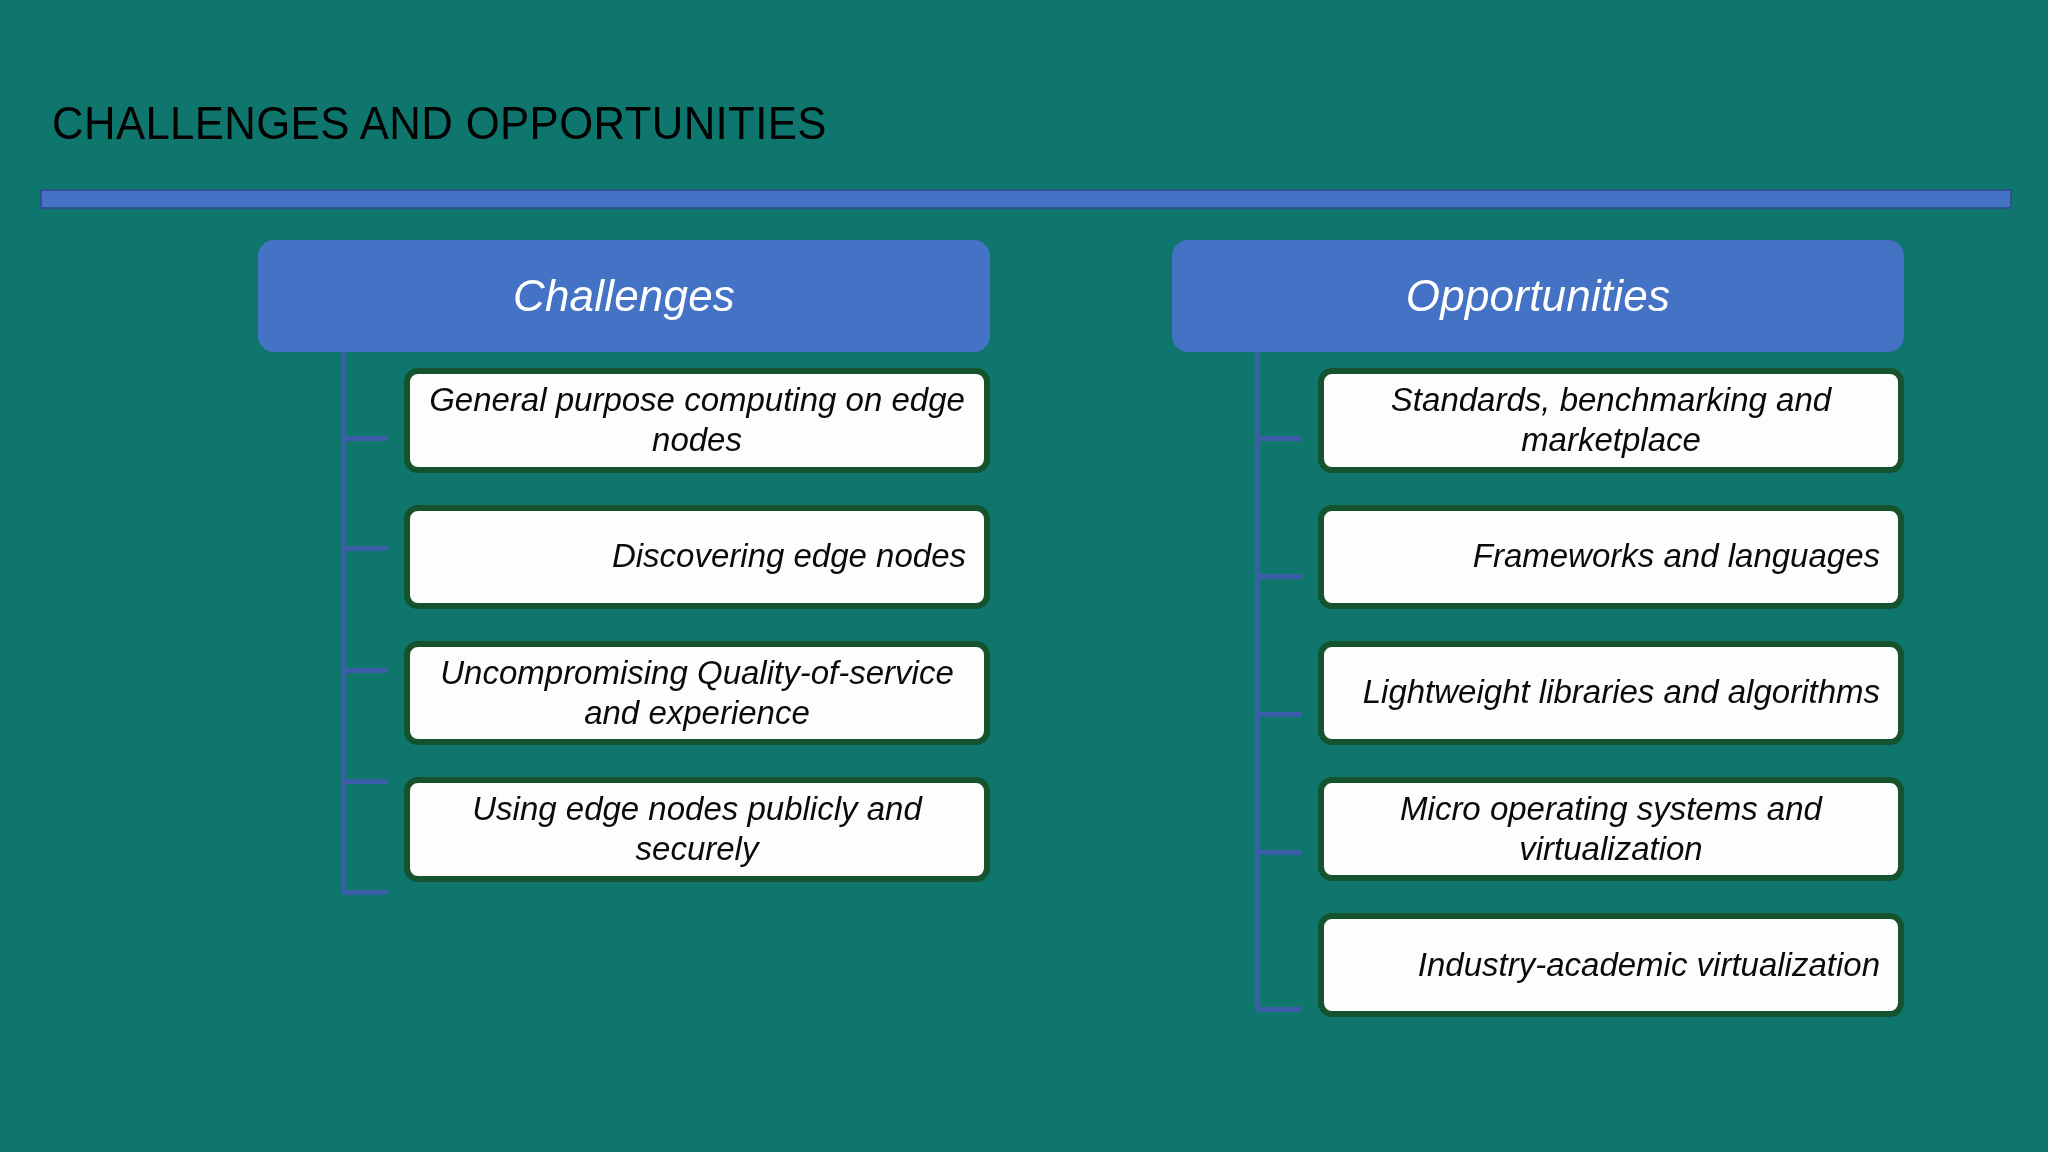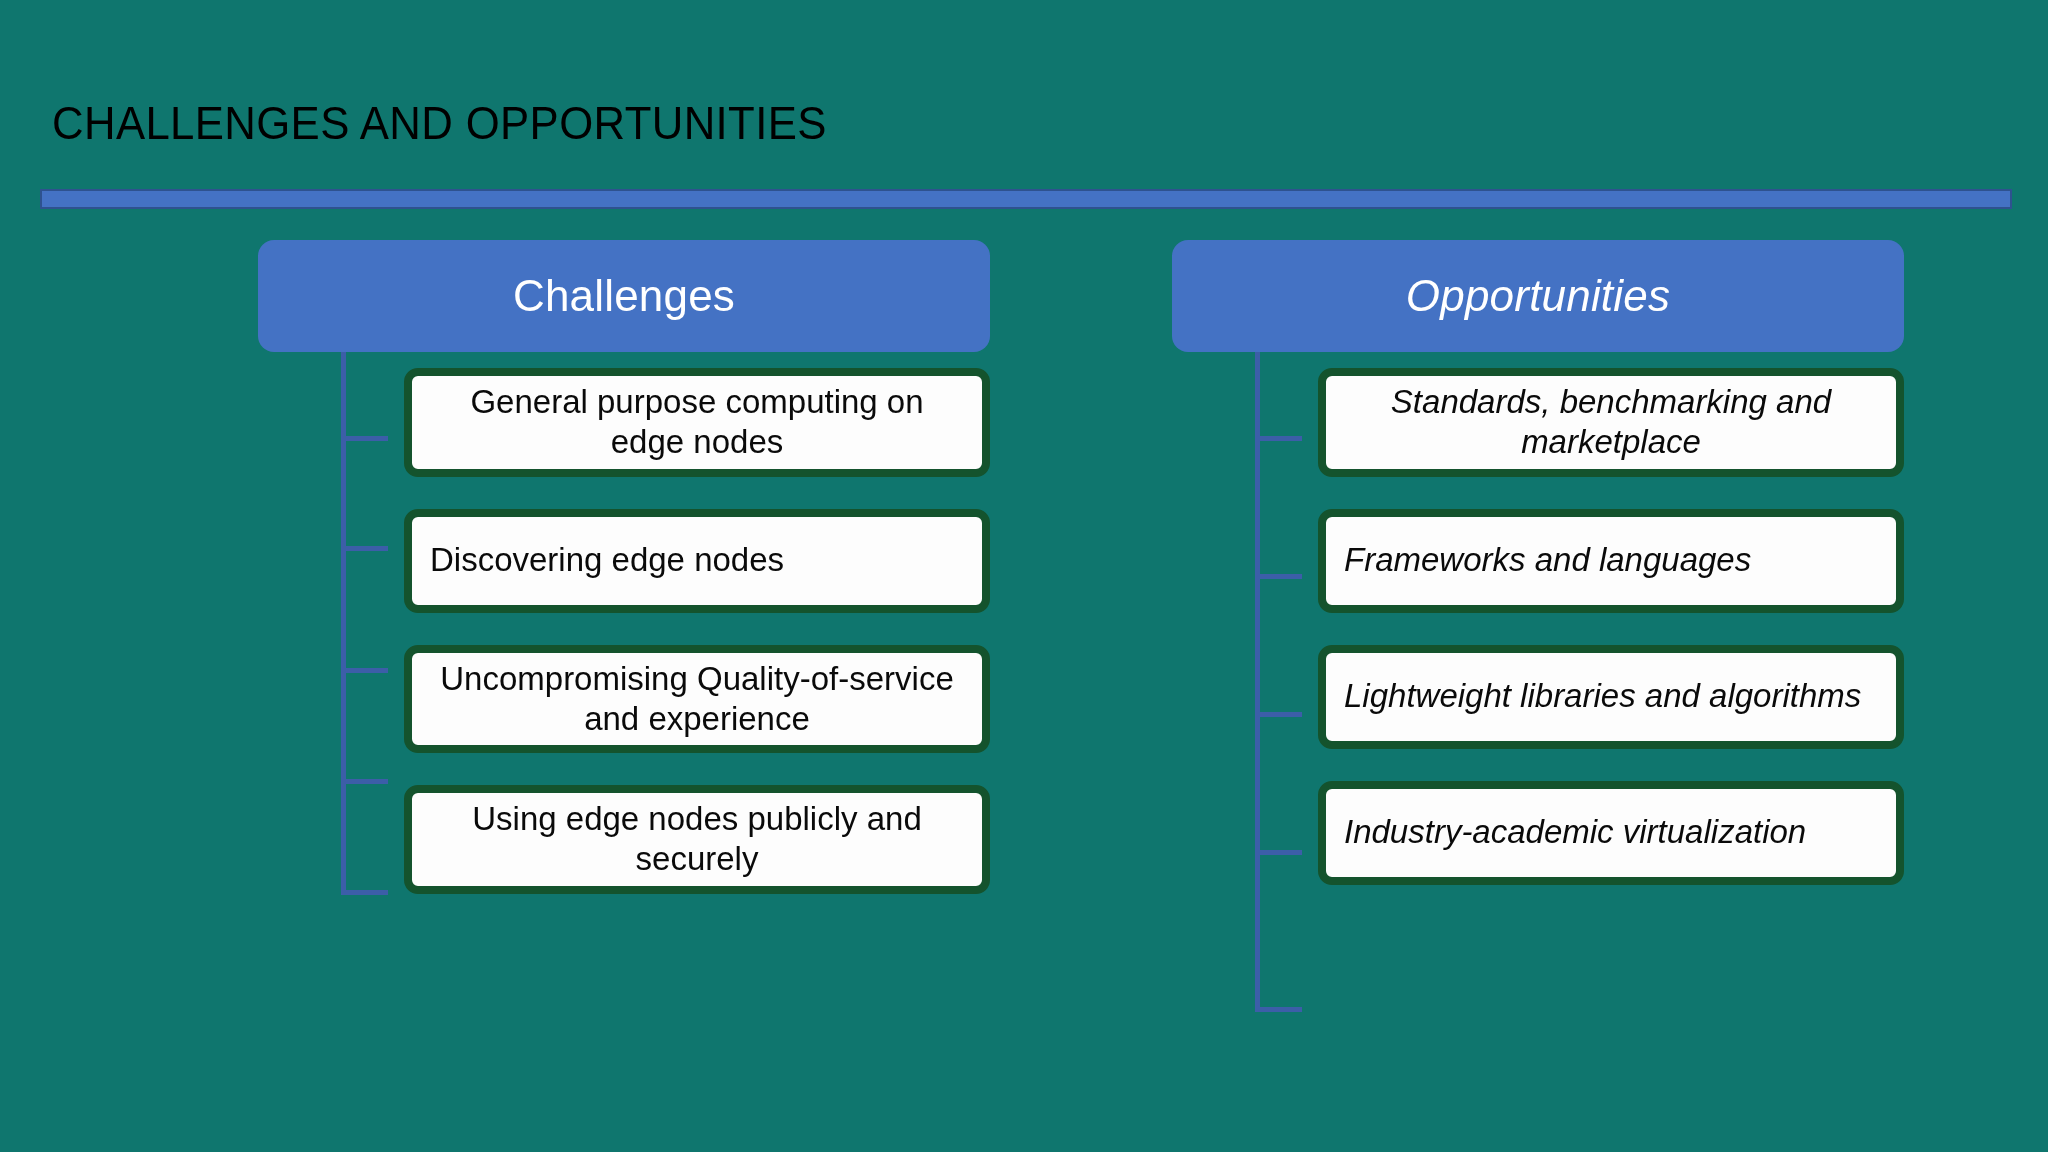--- a/index.html
+++ b/index.html
@@ -42,21 +42,21 @@
     height: 20px;
     background: #4472C4;
     border: 2px solid #2E528F;
   }
 
   
   .column {
     position: absolute;
     top: 240px;
   }
-  #column-challenges    { left: 258px; }
+  #column-challenges    { left: 258px; font-style: italic; }
   #column-opportunities { left: 1172px; font-style: italic; }
 
   .column-header {
     position: relative;
     width: 732px;
     height: 112px;
     background: #4472C4;
     border-radius: 16px;
     display: flex;
     align-items: center;
@@ -110,26 +110,26 @@
   .items {
     position: absolute;
     left: 146px;
     top: 128px;
     width: 586px;
   }
   .item-box {
     width: 586px;
     min-height: 104px;
     background: #FDFDFD;
-    border: 8px solid #14532d;
+    border: 6px solid #14532d;
     border-radius: 14px;
     margin-bottom: 32px;
     display: flex;
     align-items: center;
-    justify-content: flex-start;
+    justify-content: flex-end;
     padding: 6px 18px;
   }
   .item-label {
     font-size: 33px;
     line-height: 1.22;
     color: #0A0A0A;
     text-align: center;
     font-weight: 400;
   }
 </style>
@@ -192,18 +192,21 @@
       <div class="item-box">
         <span class="item-label">Standards, benchmarking and marketplace</span>
       </div>
       <div class="item-box">
         <span class="item-label">Frameworks and languages</span>
       </div>
       <div class="item-box">
         <span class="item-label">Lightweight libraries and algorithms</span>
       </div>
       <div class="item-box">
+        <span class="item-label">Micro operating systems and virtualization</span>
+      </div>
+      <div class="item-box">
         <span class="item-label">Industry-academic virtualization</span>
       </div>
     </div>
   </div>
 
 </div>
 
 </body></html>

